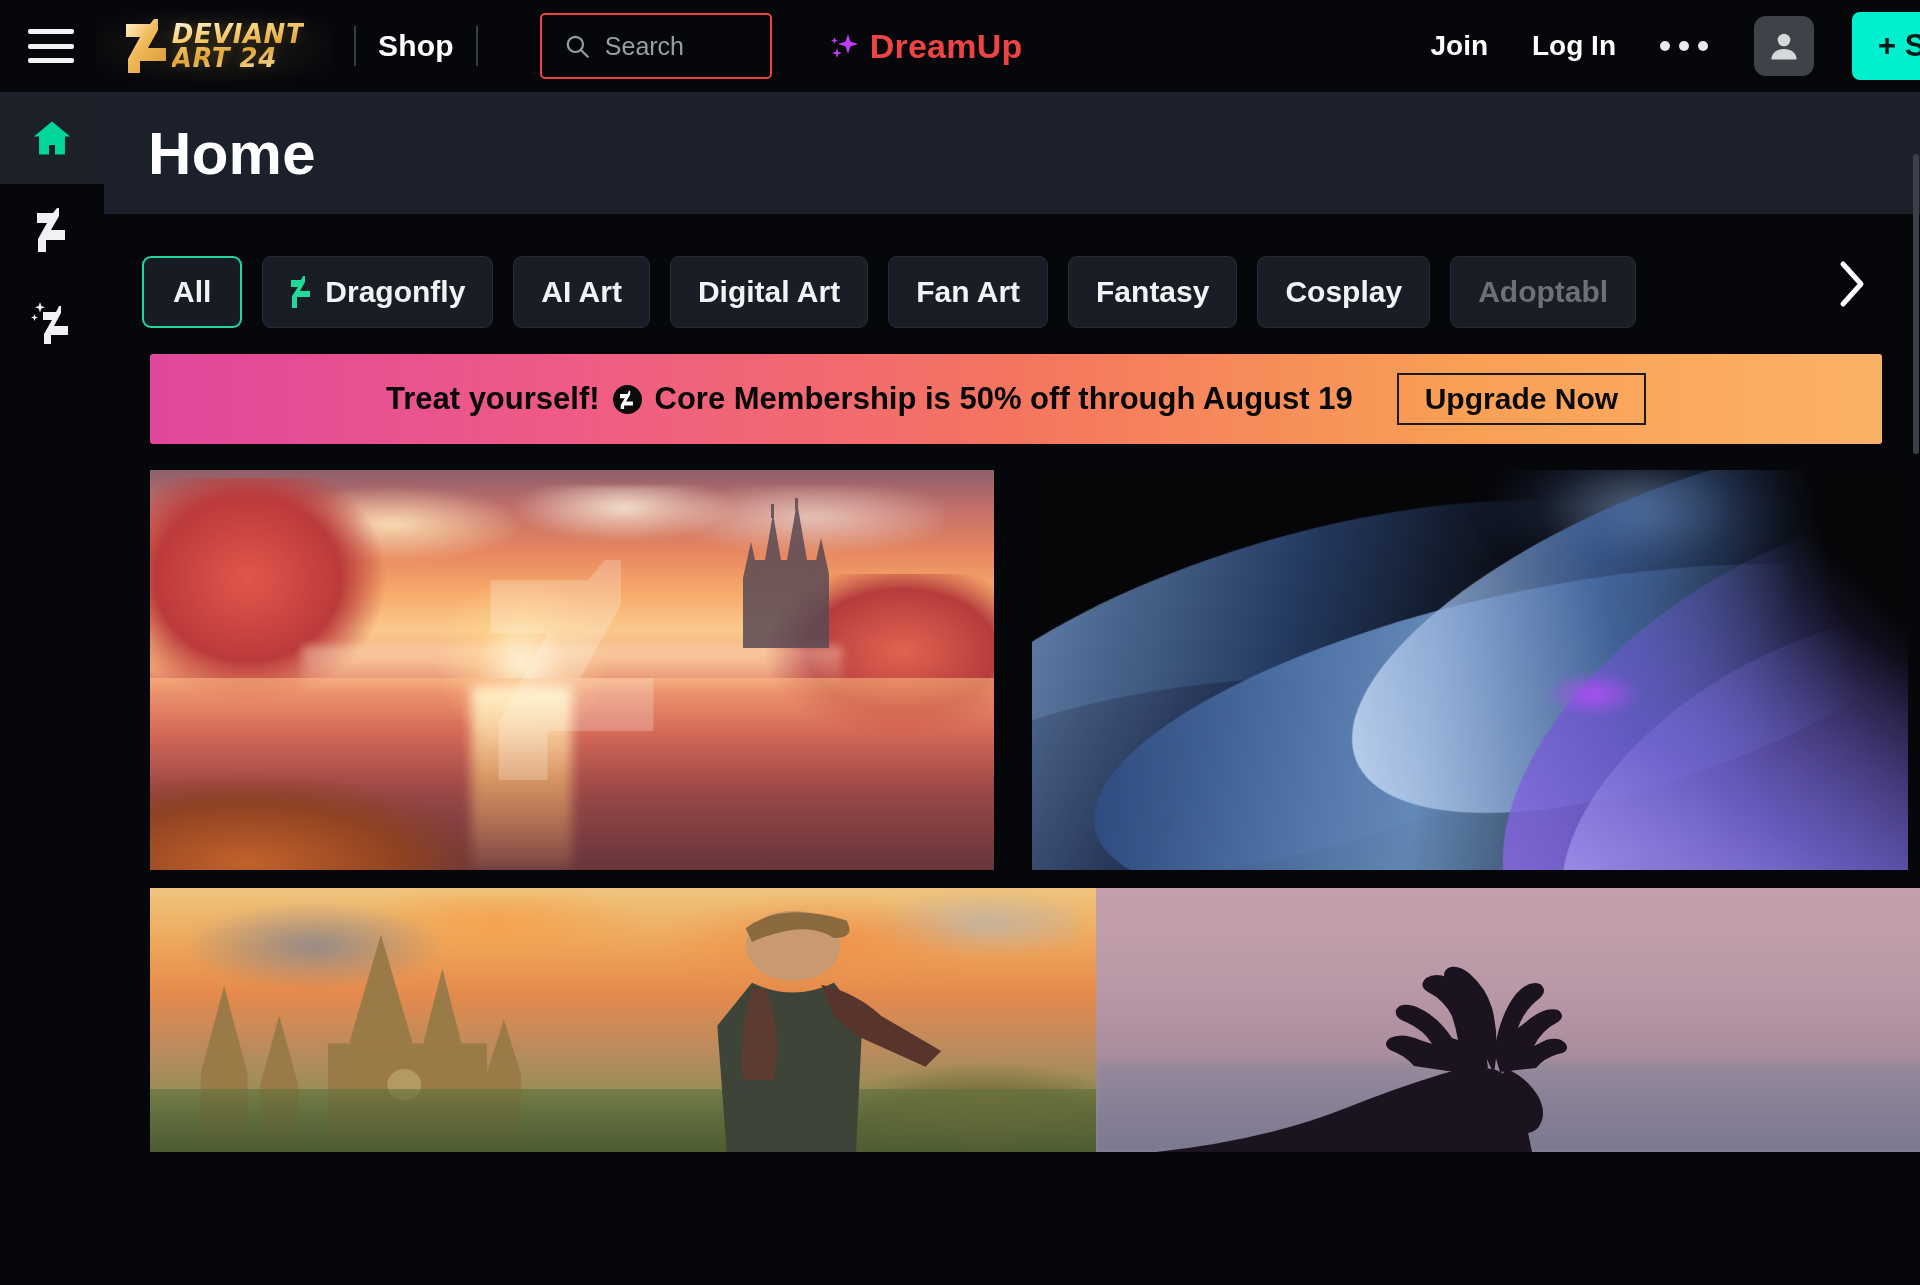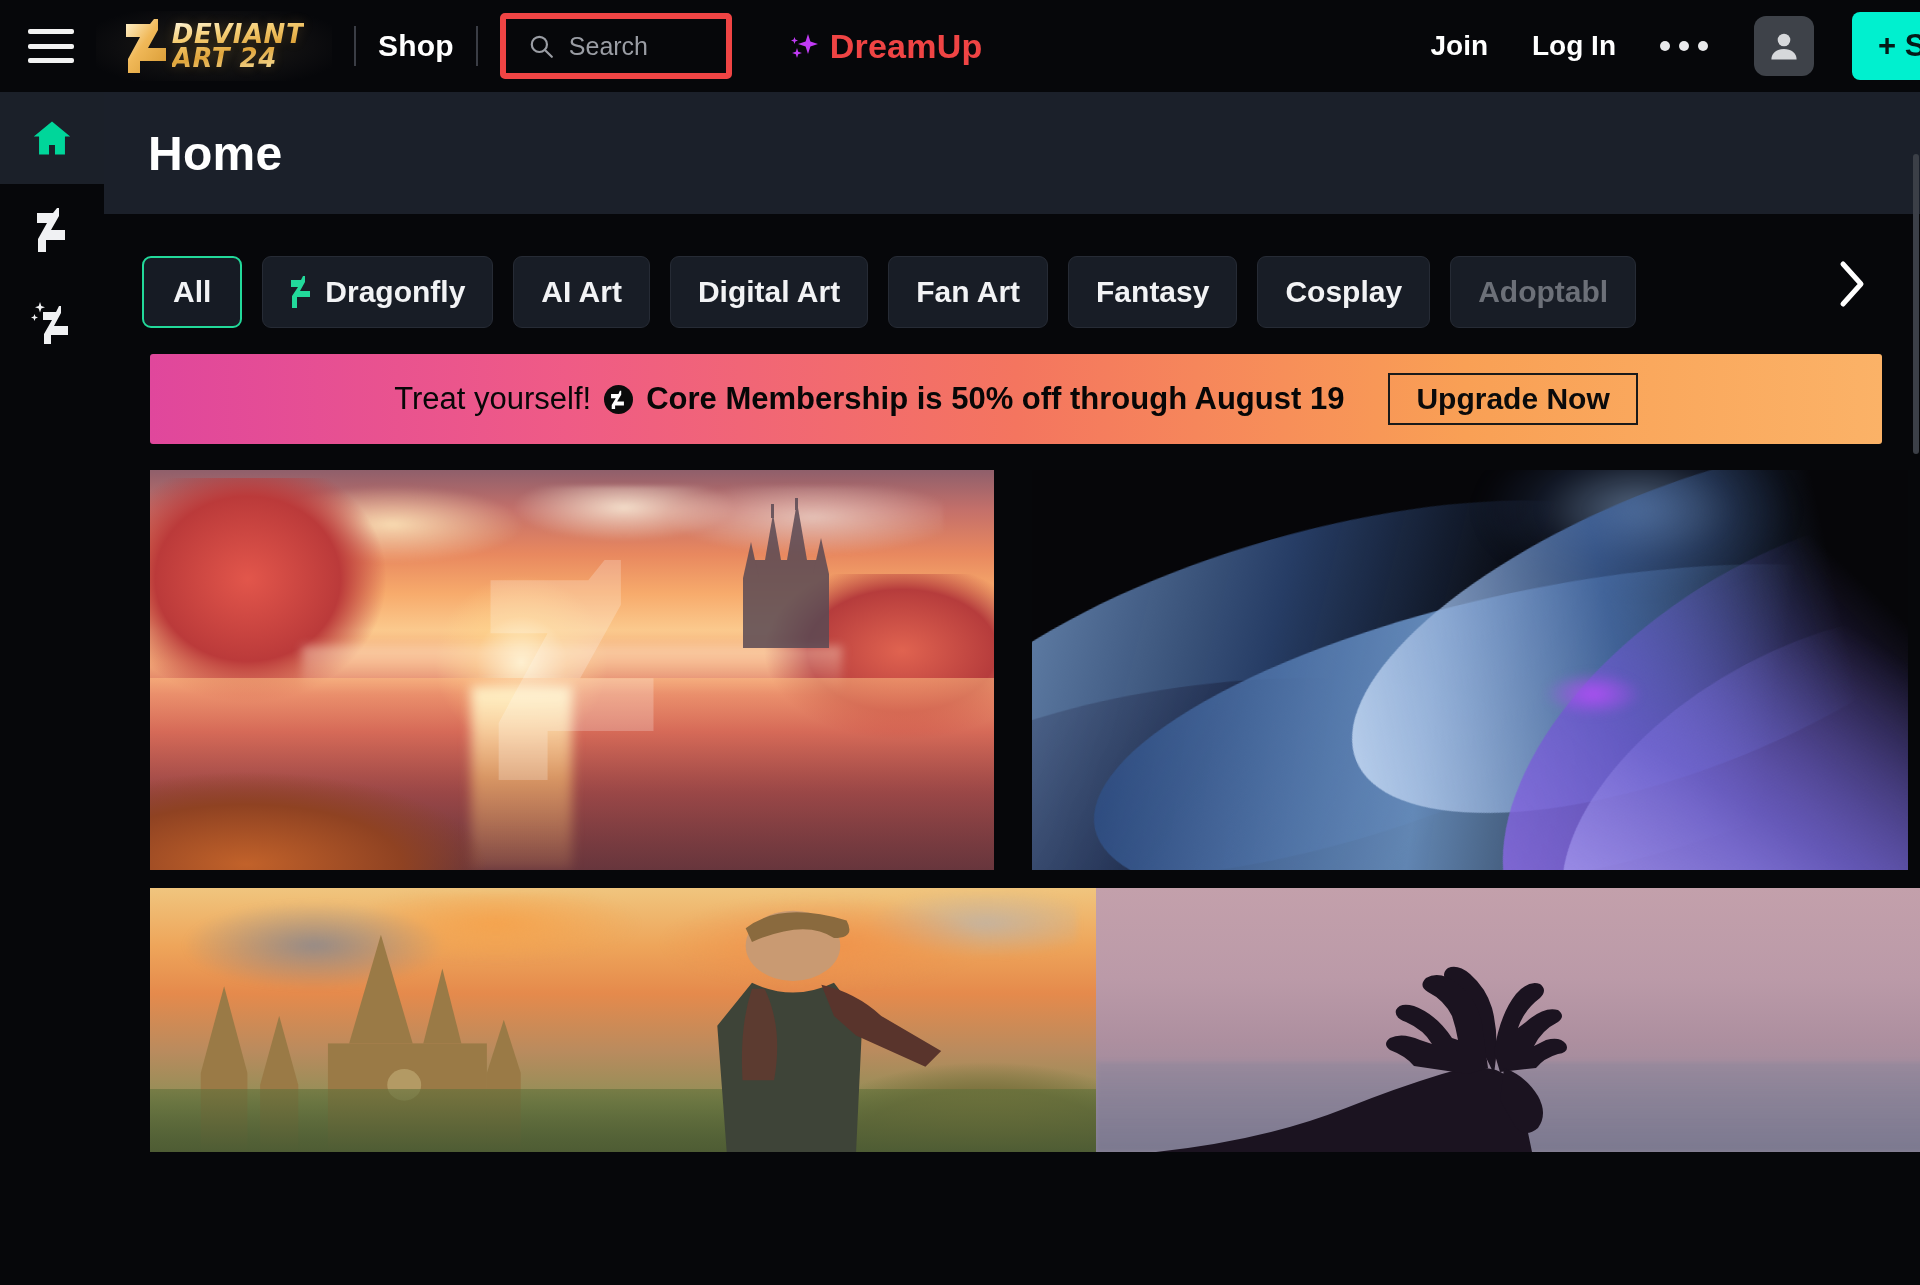--- a/index.html
+++ b/index.html
@@ -41,22 +41,23 @@
   .logo-l1{ font-size:26px; display:block; }
   .logo-l2{ font-size:26px; display:block; }
 
   .vsep{ width:2px; height:40px; background:#3a3d45; margin:0 22px; }
 
   .shop{
     font-size:30px; font-weight:bold; color:#fff; letter-spacing:.2px; cursor:pointer;
   }
 
   .search-box{
+    margin-left:40px;
     width:232px; height:66px;
-    border:6px solid #ef4444; border-radius:5px;
+    border:2px solid #ef4444; border-radius:5px;
     display:flex; align-items:center; padding-left:22px;
     background:#06070a; cursor:text;
   }
   .search-ico{ margin-right:15px; flex:0 0 auto; }
   .search-ph{ font-size:25px; color:#9a9da4; }
 
   .dreamup{
     margin-left:54px; display:flex; align-items:center; cursor:pointer;
   }
   .dreamup-spark{ margin-right:8px; }
@@ -99,21 +100,21 @@
   
   .main{
     position:absolute; top:92px; left:104px; width:1816px; height:1193px;
     background:#06070a; overflow:hidden;
   }
   .page-head{
     height:122px; background:#1b202a; display:flex; align-items:center;
     padding-left:44px;
   }
   .page-title{
-    font-size:48px; font-weight:bold; color:#fff; letter-spacing:.3px;
+    font-size:60px; font-weight:bold; color:#fff; letter-spacing:.3px;
   }
 
   
   .chips-area{ position:relative; height:122px; }
   .chips{
     display:flex; align-items:center; gap:20px;
     padding:34px 12px 0 38px; height:122px; white-space:nowrap;
   }
   .chip{
     height:72px; border-radius:9px; background:#181d26;
@@ -134,21 +135,21 @@
 
   
   .banner{
     margin:18px 38px 0 46px;
     height:90px; border-radius:3px;
     background:linear-gradient(90deg,#e0479c 0%,#ef5b86 24%,#f4755f 50%,#f9a055 76%,#fbb267 100%);
     display:flex; align-items:center; justify-content:center;
     color:#070707;
   }
   .banner-text{ font-size:31px; display:flex; align-items:center; gap:0; }
-  .banner-pre{ font-weight:normal; }
+  .banner-pre{ font-weight:bold; }
   .core-badge{
     width:29px; height:29px; border-radius:50%; background:#0b0b0b;
     display:inline-flex; align-items:center; justify-content:center;
     margin:0 13px; flex:0 0 auto;
   }
   .banner-strong{ font-weight:bold; }
   .upgrade{
     margin-left:44px; height:52px; border:2px solid #1a1a1a; border-radius:0;
     display:flex; align-items:center; padding:0 26px;
     font-size:30px; font-weight:bold; color:#0b0b0b; cursor:pointer;

